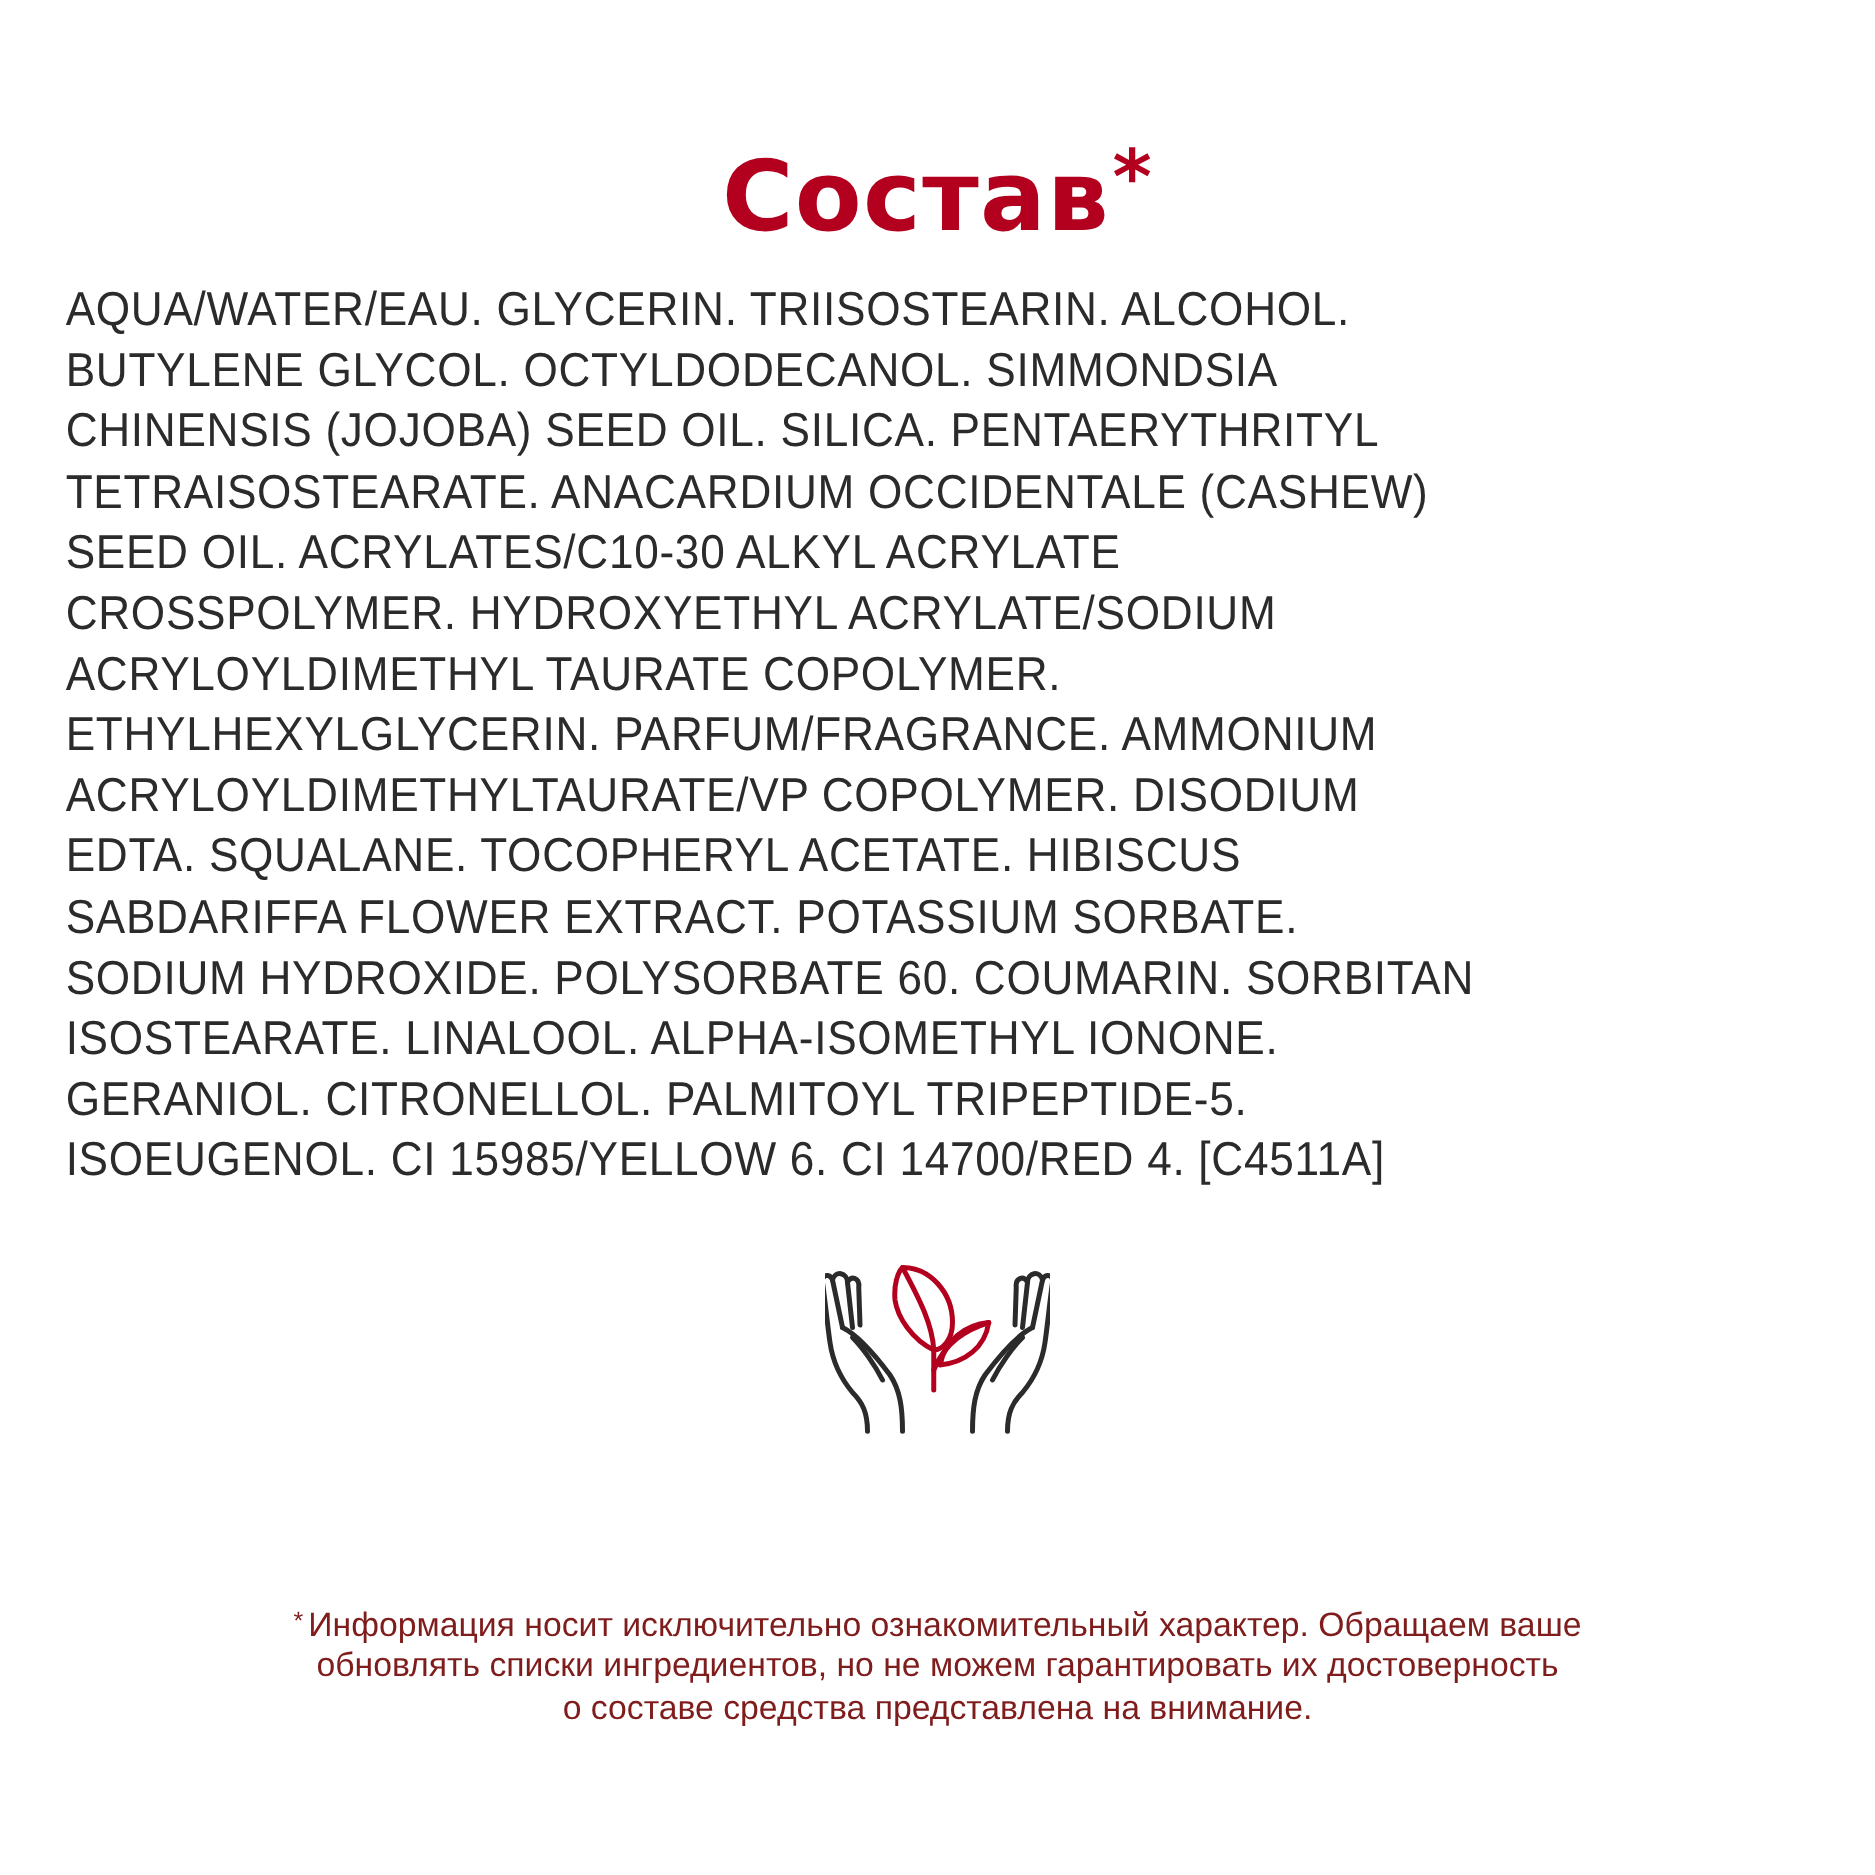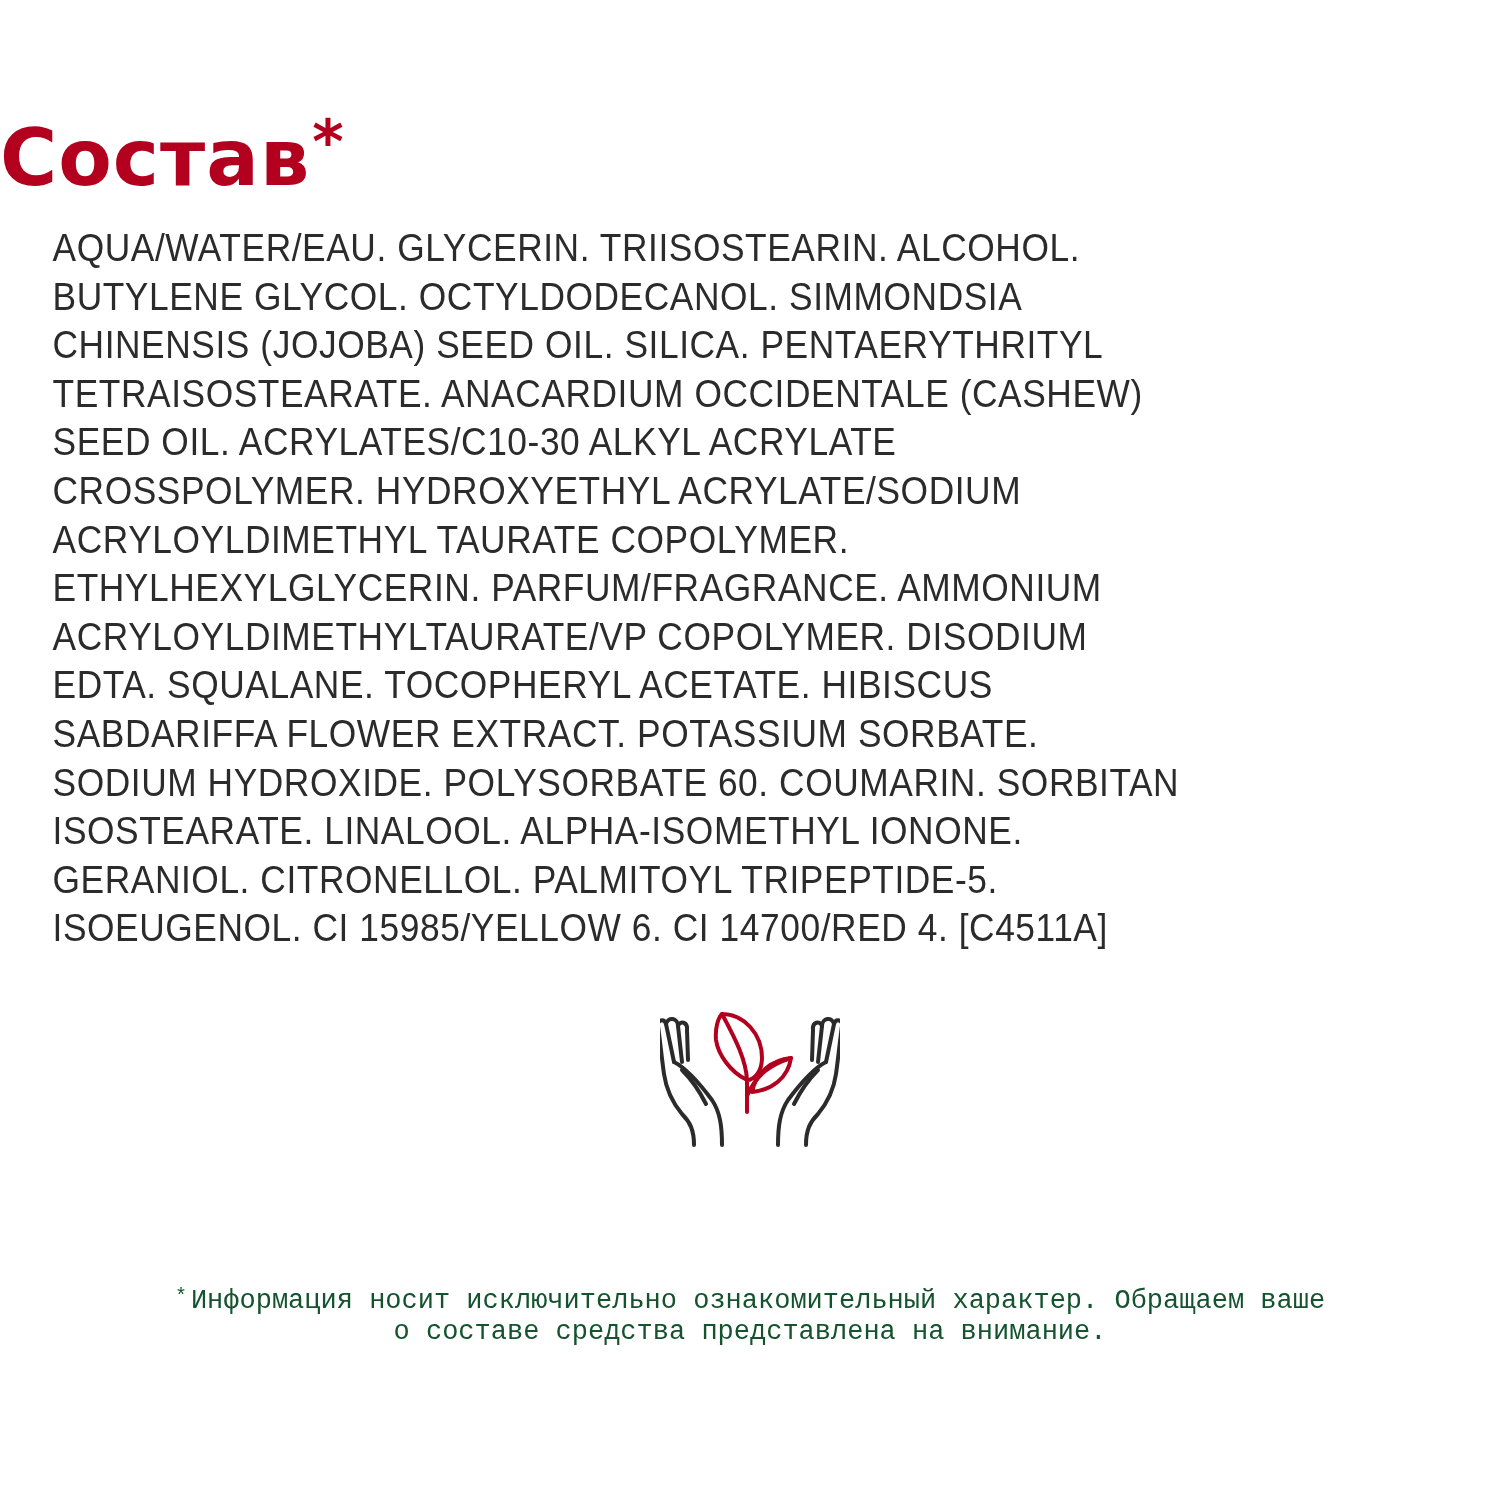--- a/index.html
+++ b/index.html
@@ -12,20 +12,21 @@
       height: 1500px;
       position: relative;
       overflow: hidden;
       font-family: "Liberation Sans", "DejaVu Sans", sans-serif;
     }
     .title {
       position: absolute;
       top: 92px;
       left: 0;
       width: 1500px;
+      text-align: center;
       font-family: "DejaVu Sans", "Liberation Sans", sans-serif;
       font-weight: bold;
       font-size: 78px;
       line-height: 100px;
       color: #b3001e;
       letter-spacing: 1px;
     }
     .title .star {
       font-size: 60px;
       vertical-align: 22px;
@@ -60,23 +61,23 @@
       position: absolute;
       top: 1280px;
       left: 0;
       width: 1500px;
       text-align: center;
     }
     .foot-line {
       display: block;
       height: 34.5px;
       line-height: 34.5px;
-      font-family: Liberation Mono, monospace;
+      font-family: Liberation Sans, sans-serif;
       font-size: 27px;
-      color: #14532d;
+      color: #7f1d1d;
       white-space: nowrap;
     }
     .foot-line .fstar {
       font-size: 20px;
       vertical-align: 6px;
       margin-right: 4px;
     }
   </style>
 </head>
 <body>
@@ -126,14 +127,15 @@
       <path d="M87 112 L 87 80 C 86 60, 76 40, 62 14"></path>
       <path d="M62 14 C 84 14, 102 34, 102 58 C 102 72, 94 80, 87 80 C 70 72, 58 54, 56 40 C 55 28, 58 18, 62 14 Z"></path>
       <path d="M87 96 C 96 74, 112 64, 131 58"></path>
       <path d="M131 58 C 128 78, 112 90, 92 92 C 96 72, 112 60, 131 58 Z"></path>
     </g>
   </svg>
 </div>
 
 <div class="footer">
   <span class="foot-line"><span class="fstar">*</span><span>Информация носит исключительно ознакомительный характер. Обращаем ваше</span></span>
+  <span class="foot-line">обновлять списки ингредиентов, но не можем гарантировать их достоверность</span>
   <span class="foot-line">о составе средства представлена на внимание.</span>
 </div>
 
 </body></html>

